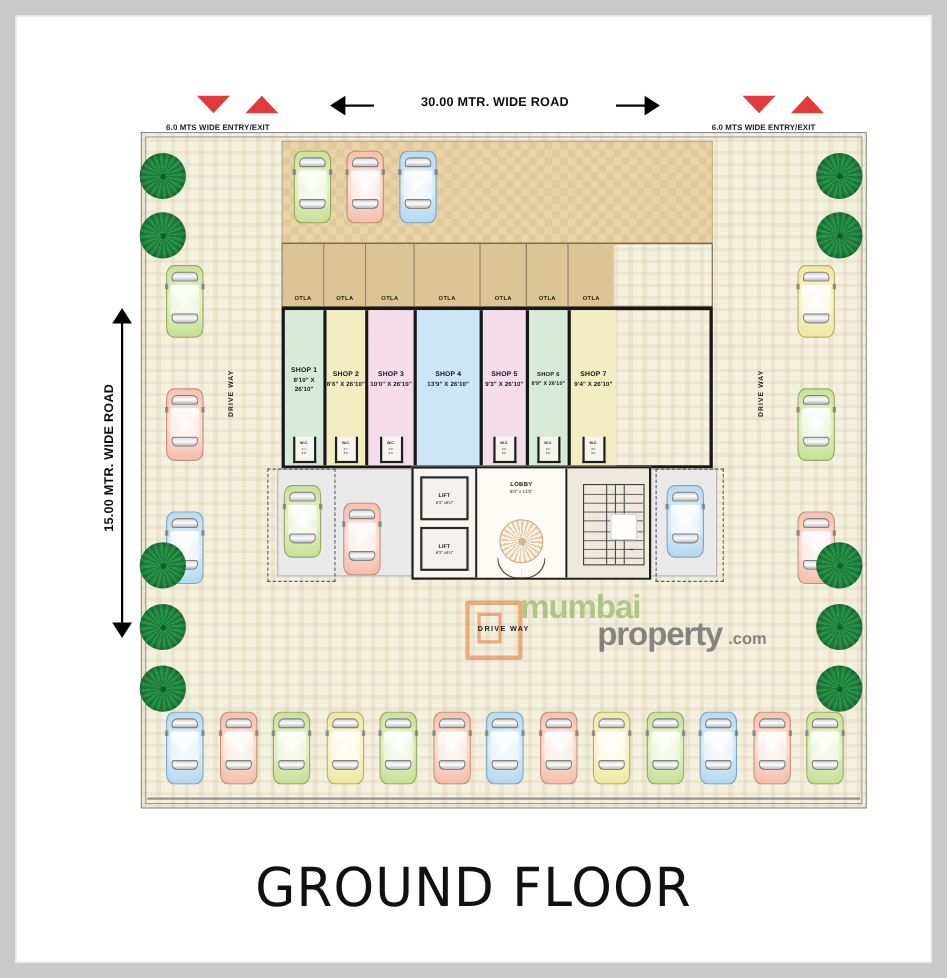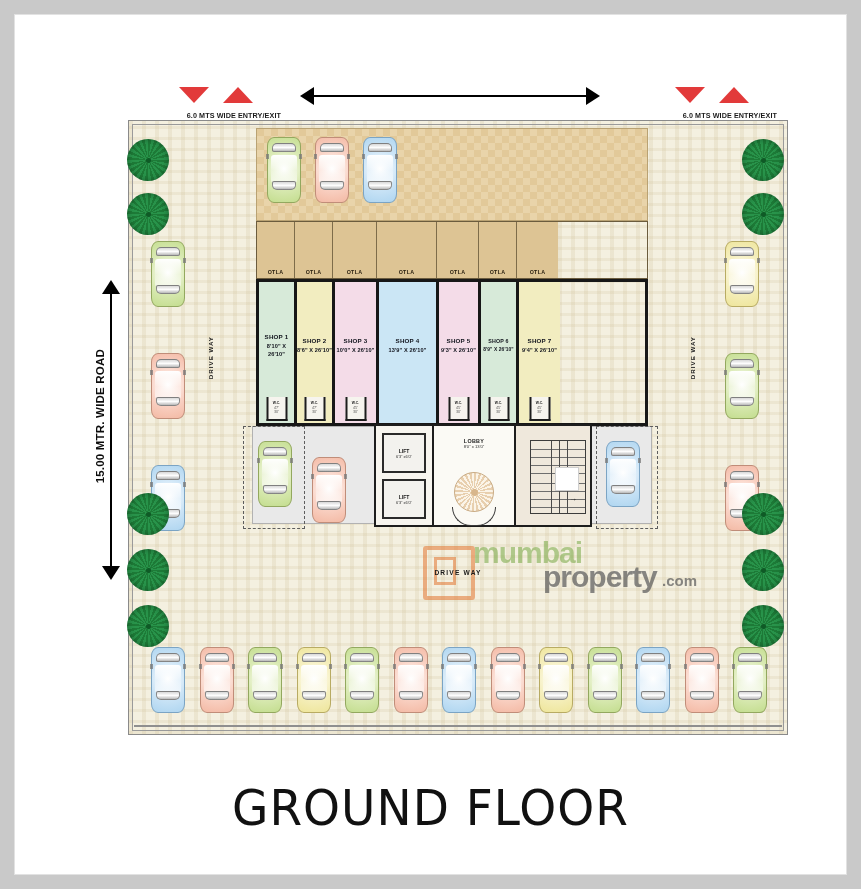--- a/index.html
+++ b/index.html
@@ -268,21 +268,21 @@
     border-left:9px solid transparent;border-right:9px solid transparent;}
   #left-arrow .av.t{top:0;border-bottom:14px solid #000;}
   #left-arrow .av.b{bottom:0;border-top:14px solid #000;}
   #left-road-cap{
     position:absolute;left:78px;top:330px;
     writing-mode:vertical-rl;transform:rotate(180deg);
     background:#fff;padding:4px 1px;
     font-size:11.5px;font-weight:bold;color:#0d0d0d;letter-spacing:.2px;
   }
 
-  .entry{position:absolute;width:130px;text-align:right;}
+  .entry{position:absolute;width:130px;text-align:left;}
   #entry-left{left:136px;top:72px;}
   #entry-right{left:632px;top:72px;}
   .entry .tris{height:22px;position:relative;}
   .entry .tri{position:absolute;top:0;width:0;height:0;}
   .entry .tri.down{left:28px;border-left:15px solid transparent;border-right:15px solid transparent;border-top:16px solid #e23a3a;}
   .entry .tri.up{right:28px;border-left:15px solid transparent;border-right:15px solid transparent;border-bottom:16px solid #e23a3a;}
   .entry .cap{font-size:7.2px;font-weight:bold;color:#1b1b1b;letter-spacing:.1px;margin-top:2px;}
 
   
   #wm{
@@ -326,20 +326,21 @@
 </head>
 <body>
 
 <div id="page">
  <div id="inner">
 
   <div id="top-arrow">
     <div class="line"></div>
     <div class="ah l"></div>
     <div class="ah r"></div>
+    <div class="cap">30.00 MTR. WIDE ROAD</div>
   </div>
 
   <div id="left-arrow">
     <div class="line"></div>
     <div class="av t"></div>
     <div class="av b"></div>
   </div>
   <div id="left-road-cap">15.00 MTR. WIDE ROAD</div>
 
   <div class="entry" id="entry-left">

